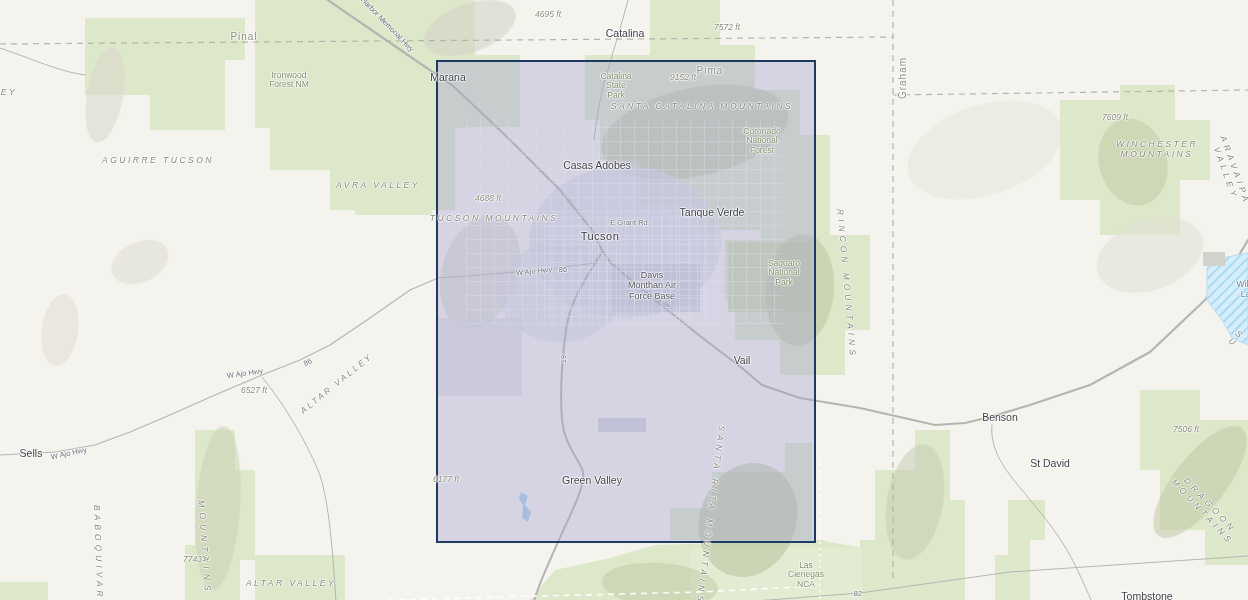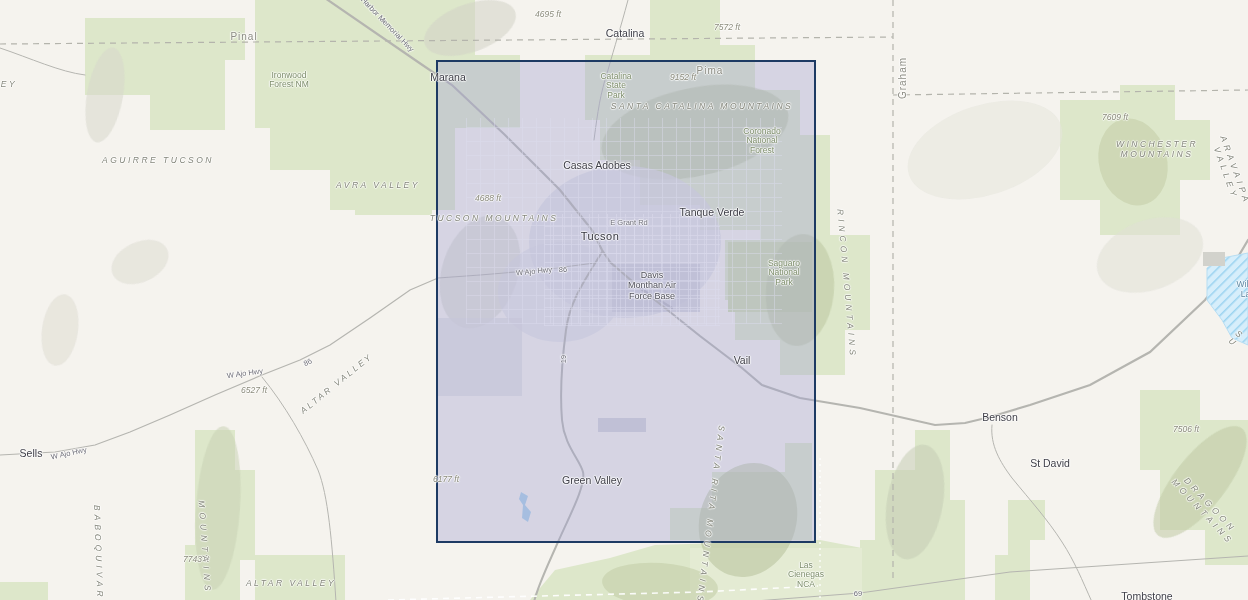--- a/index.html
+++ b/index.html
@@ -155,21 +155,21 @@
 MOUNTAINS</span>
       <span class="lbl range" style="left: 337px; top: 384px; transform: translate(-50%, -50%) rotate(-39deg);">ALTAR VALLEY</span>
       <span class="lbl range" style="left: 291px; top: 584px;">ALTAR VALLEY</span>
       <span class="lbl range ls4" style="left: 98px; top: 556px; transform: translate(-50%, -50%) rotate(88deg);">BABOQUIVARI</span>
       <span class="lbl range ls5" style="left: 204px; top: 548px; transform: translate(-50%, -50%) rotate(86deg);">MOUNTAINS</span>
       <span class="lbl range ls4" style="left: 846px; top: 284px; transform: translate(-50%, -50%) rotate(85deg);">RINCON MOUNTAINS</span>
       <span class="lbl range ls4" style="left: 710px; top: 515px; transform: translate(-50%, -50%) rotate(97deg);">SANTA RITA MOUNTAINS</span>
       <span class="lbl range ls4" style="left: 1206px; top: 509px; transform: translate(-50%, -50%) rotate(47deg);">DRAGOON MOUNTAINS</span>
       <span class="lbl range ls4" style="left: 1230px; top: 172px; transform: translate(-50%, -50%) rotate(70deg);">ARAVAIPA VALLEY</span>
       <span class="lbl range" style="left: 1236px; top: 339px; transform: translate(-50%, -50%) rotate(40deg);">S U</span>
-      <span class="lbl range" style="left: 9px; top: 85px;">EY</span>
+      <span class="lbl range" style="left: 9px; top: 93px;">EY</span>
       <span class="lbl park" style="left: 289px; top: 80px;">Ironwood
 Forest NM</span>
       <span class="lbl park" style="left: 616px; top: 86px;">Catalina
 State
 Park</span>
       <span class="lbl park" style="left: 762px; top: 141px;">Coronado
 National
 Forest</span>
       <span class="lbl park" style="left: 784px; top: 273px;">Saguaro
 National
@@ -178,17 +178,17 @@
 Cienegas
 NCA</span>
       <span class="lbl road" style="left: 380px; top: 18px; transform: translate(-50%, -50%) rotate(46deg);">Pearl Harbor Memorial Hwy</span>
       <span class="lbl road" style="left: 629px; top: 223px;">E Grant Rd</span>
       <span class="lbl road" style="left: 534px; top: 272px; transform: translate(-50%, -50%) rotate(-6deg);">W Ajo Hwy</span>
       <span class="lbl road" style="left: 563px; top: 270px;">86</span>
       <span class="lbl road" style="left: 245px; top: 374px; transform: translate(-50%, -50%) rotate(-8deg);">W Ajo Hwy</span>
       <span class="lbl road" style="left: 308px; top: 363px; transform: translate(-50%, -50%) rotate(-25deg);">86</span>
       <span class="lbl road" style="left: 69px; top: 454px; transform: translate(-50%, -50%) rotate(-12deg);">W Ajo Hwy</span>
       <span class="lbl road" style="left: 564px; top: 359px; transform: translate(-50%, -50%) rotate(-90deg);">19</span>
-      <span class="lbl road" style="left: 858px; top: 594px;">69</span>
+      <span class="lbl road" style="left: 858px; top: 594px;">82</span>
       <span class="lbl water" style="left: 1250px; top: 290px;">Willcox
 Lake</span>
     </div>
 </div>
 
 </body></html>

